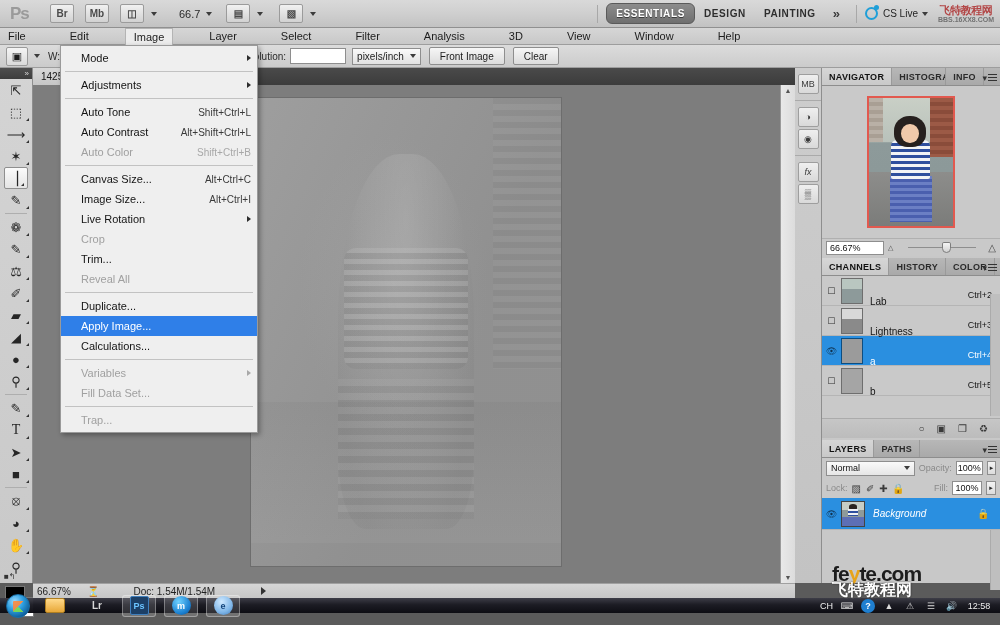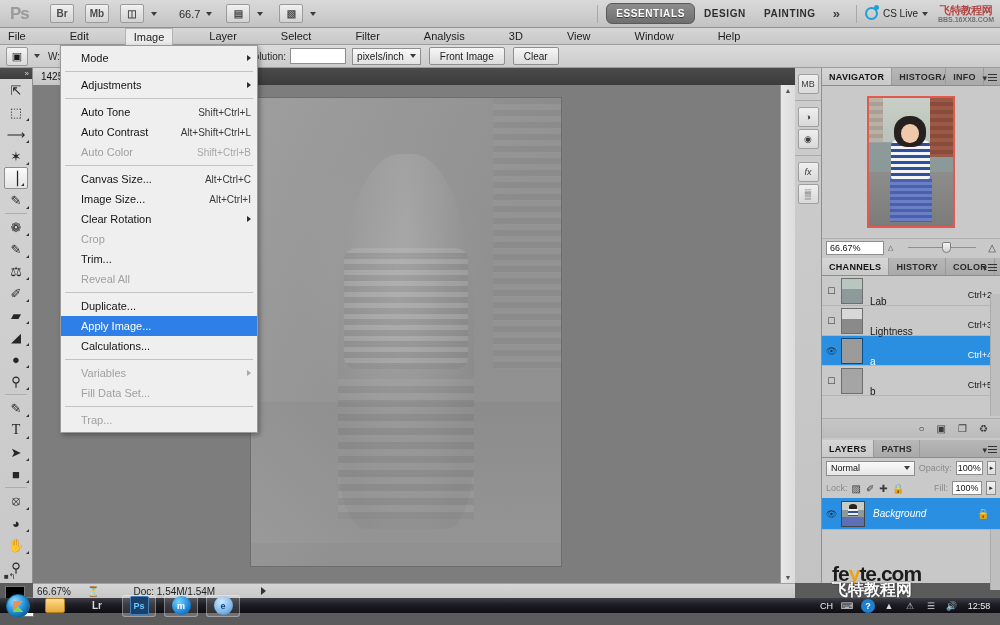--- a/index.html
+++ b/index.html
@@ -714,21 +714,21 @@
     <div class="mdiv"></div>
     <div class="mi">
       <span>Canvas Size...</span>
         <span class="short">Alt+Ctrl+C</span>
     </div>
     <div class="mi">
       <span>Image Size...</span>
         <span class="short">Alt+Ctrl+I</span>
     </div>
     <div class="mi">
-      <span>Clear Rotation</span>
+      <span>Live Rotation</span>
         <span class="arrow"></span>
     </div>
     <div class="mi disabled">
       <span>Crop</span>
     </div>
     <div class="mi">
       <span>Trim...</span>
     </div>
     <div class="mi disabled">
       <span>Reveal All</span>

